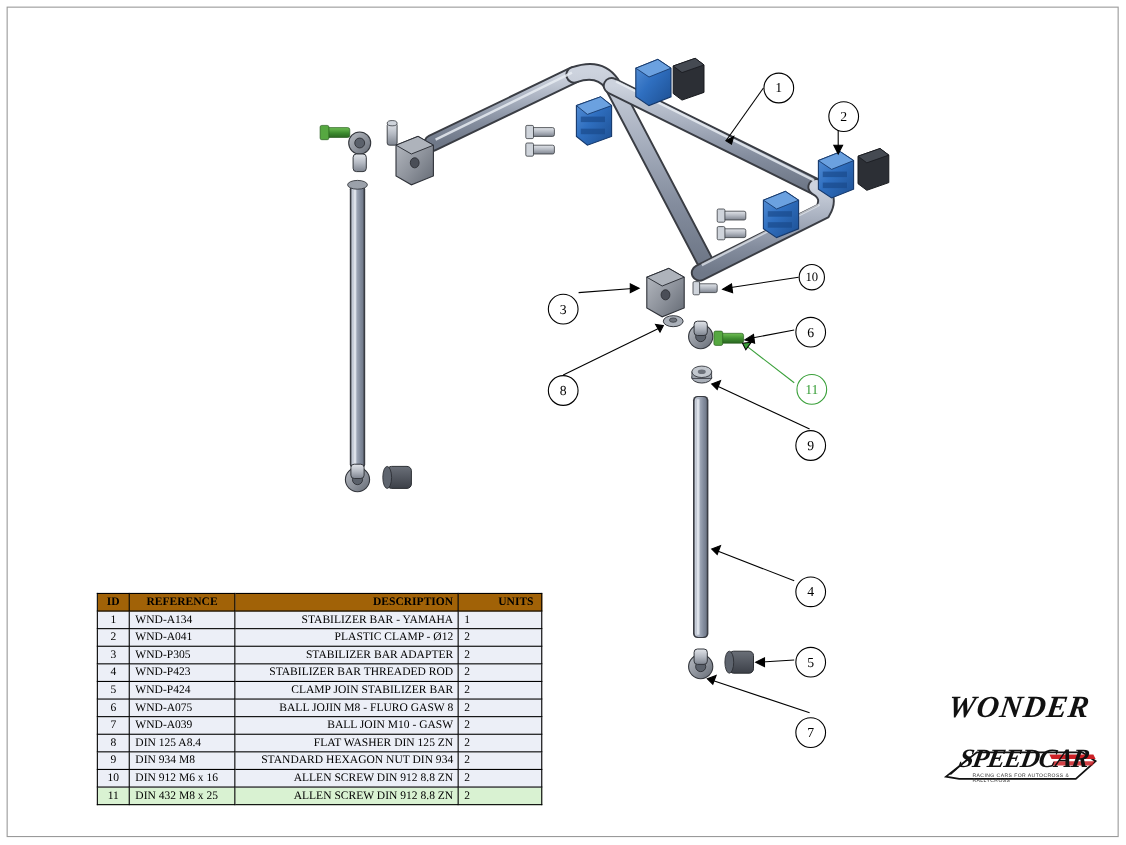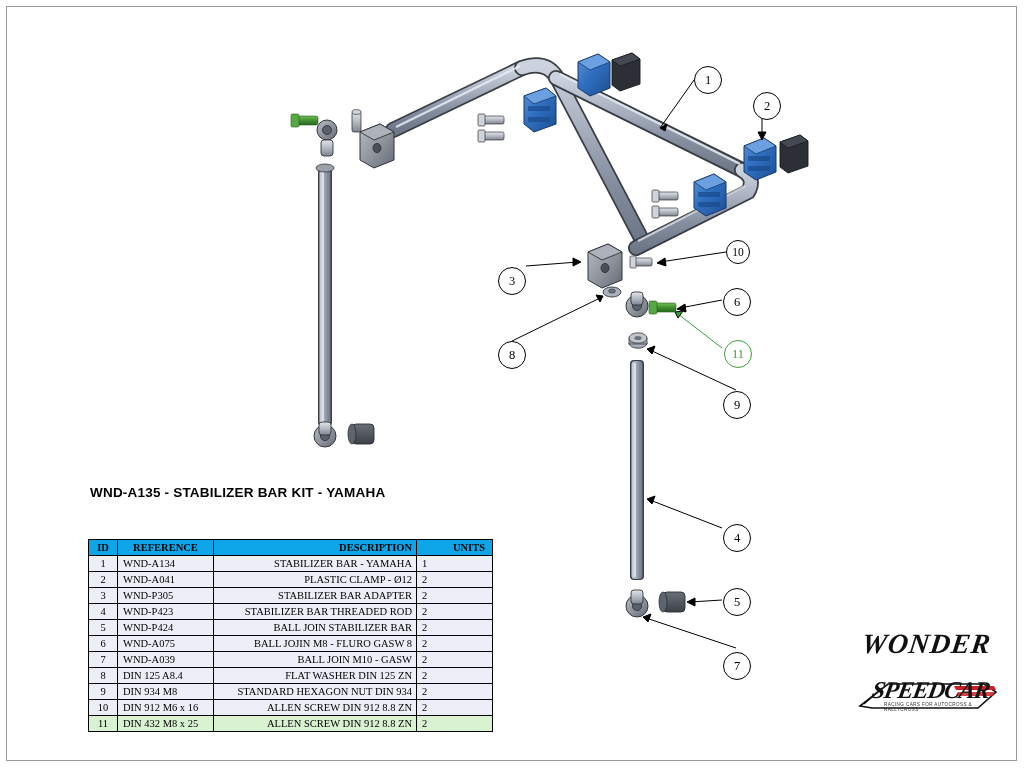--- a/index.html
+++ b/index.html
@@ -54,21 +54,21 @@
   #parts-table th, #parts-table td {
     border: 1px solid #000;
     padding: 1px 4px;
     line-height: 12px;
     height: 13px;
     background: #eceff7;
   }
   #parts-table thead th {
     font-weight: bold;
     text-align: center;
-    background: #0ea5e9;
+    background: #a16207;
     font-size: 10.5px;
   }
   #parts-table td.c-id { width: 20px; text-align: center; }
   #parts-table td.c-ref { width: 86px; text-align: left; padding-left: 5px; font-family: Liberation Serif, serif;}
   #parts-table td.c-desc { width: 193px; text-align: right; padding-left: 5px;}
   #parts-table td.c-units { width: 38px; text-align: left; padding-left: 5px;}
   #parts-table tr.highlight td {
     background: #d9f2d2;
   }
   #parts-table thead th.h-id { width: 20px; }
@@ -378,21 +378,20 @@
   <div class="callout" style="left:498px; top:267px;"><span>3</span></div>
   <div class="callout" style="left:723px; top:524px;"><span>4</span></div>
   <div class="callout" style="left:723px; top:588px;"><span>5</span></div>
   <div class="callout" style="left:723px; top:288px;"><span>6</span></div>
   <div class="callout" style="left:723px; top:652px;"><span>7</span></div>
   <div class="callout" style="left:498px; top:341px;"><span>8</span></div>
   <div class="callout" style="left:723px; top:391px;"><span>9</span></div>
   <div class="callout small" style="left:726px; top:240px;"><span>10</span></div>
   <div class="callout green" style="left:724px; top:340px;"><span>11</span></div>
 
-  <div id="title">WND-A135 - STABILIZER BAR KIT - YAMAHA</div>
 
   <table id="parts-table">
     <thead>
       <tr>
         <th class="h-id">ID</th>
         <th class="h-ref">REFERENCE</th>
         <th class="h-desc">DESCRIPTION</th>
         <th class="h-units">UNITS</th>
       </tr>
     </thead>
@@ -417,21 +416,21 @@
       </tr>
       <tr>
         <td class="c-id">4</td>
         <td class="c-ref">WND-P423</td>
         <td class="c-desc">STABILIZER BAR THREADED ROD</td>
         <td class="c-units">2</td>
       </tr>
       <tr>
         <td class="c-id">5</td>
         <td class="c-ref">WND-P424</td>
-        <td class="c-desc">BALL JOIN STABILIZER BAR</td>
+        <td class="c-desc">CLAMP JOIN STABILIZER BAR</td>
         <td class="c-units">2</td>
       </tr>
       <tr>
         <td class="c-id">6</td>
         <td class="c-ref">WND-A075</td>
         <td class="c-desc">BALL JOJIN M8 - FLURO GASW 8</td>
         <td class="c-units">2</td>
       </tr>
       <tr>
         <td class="c-id">7</td>

